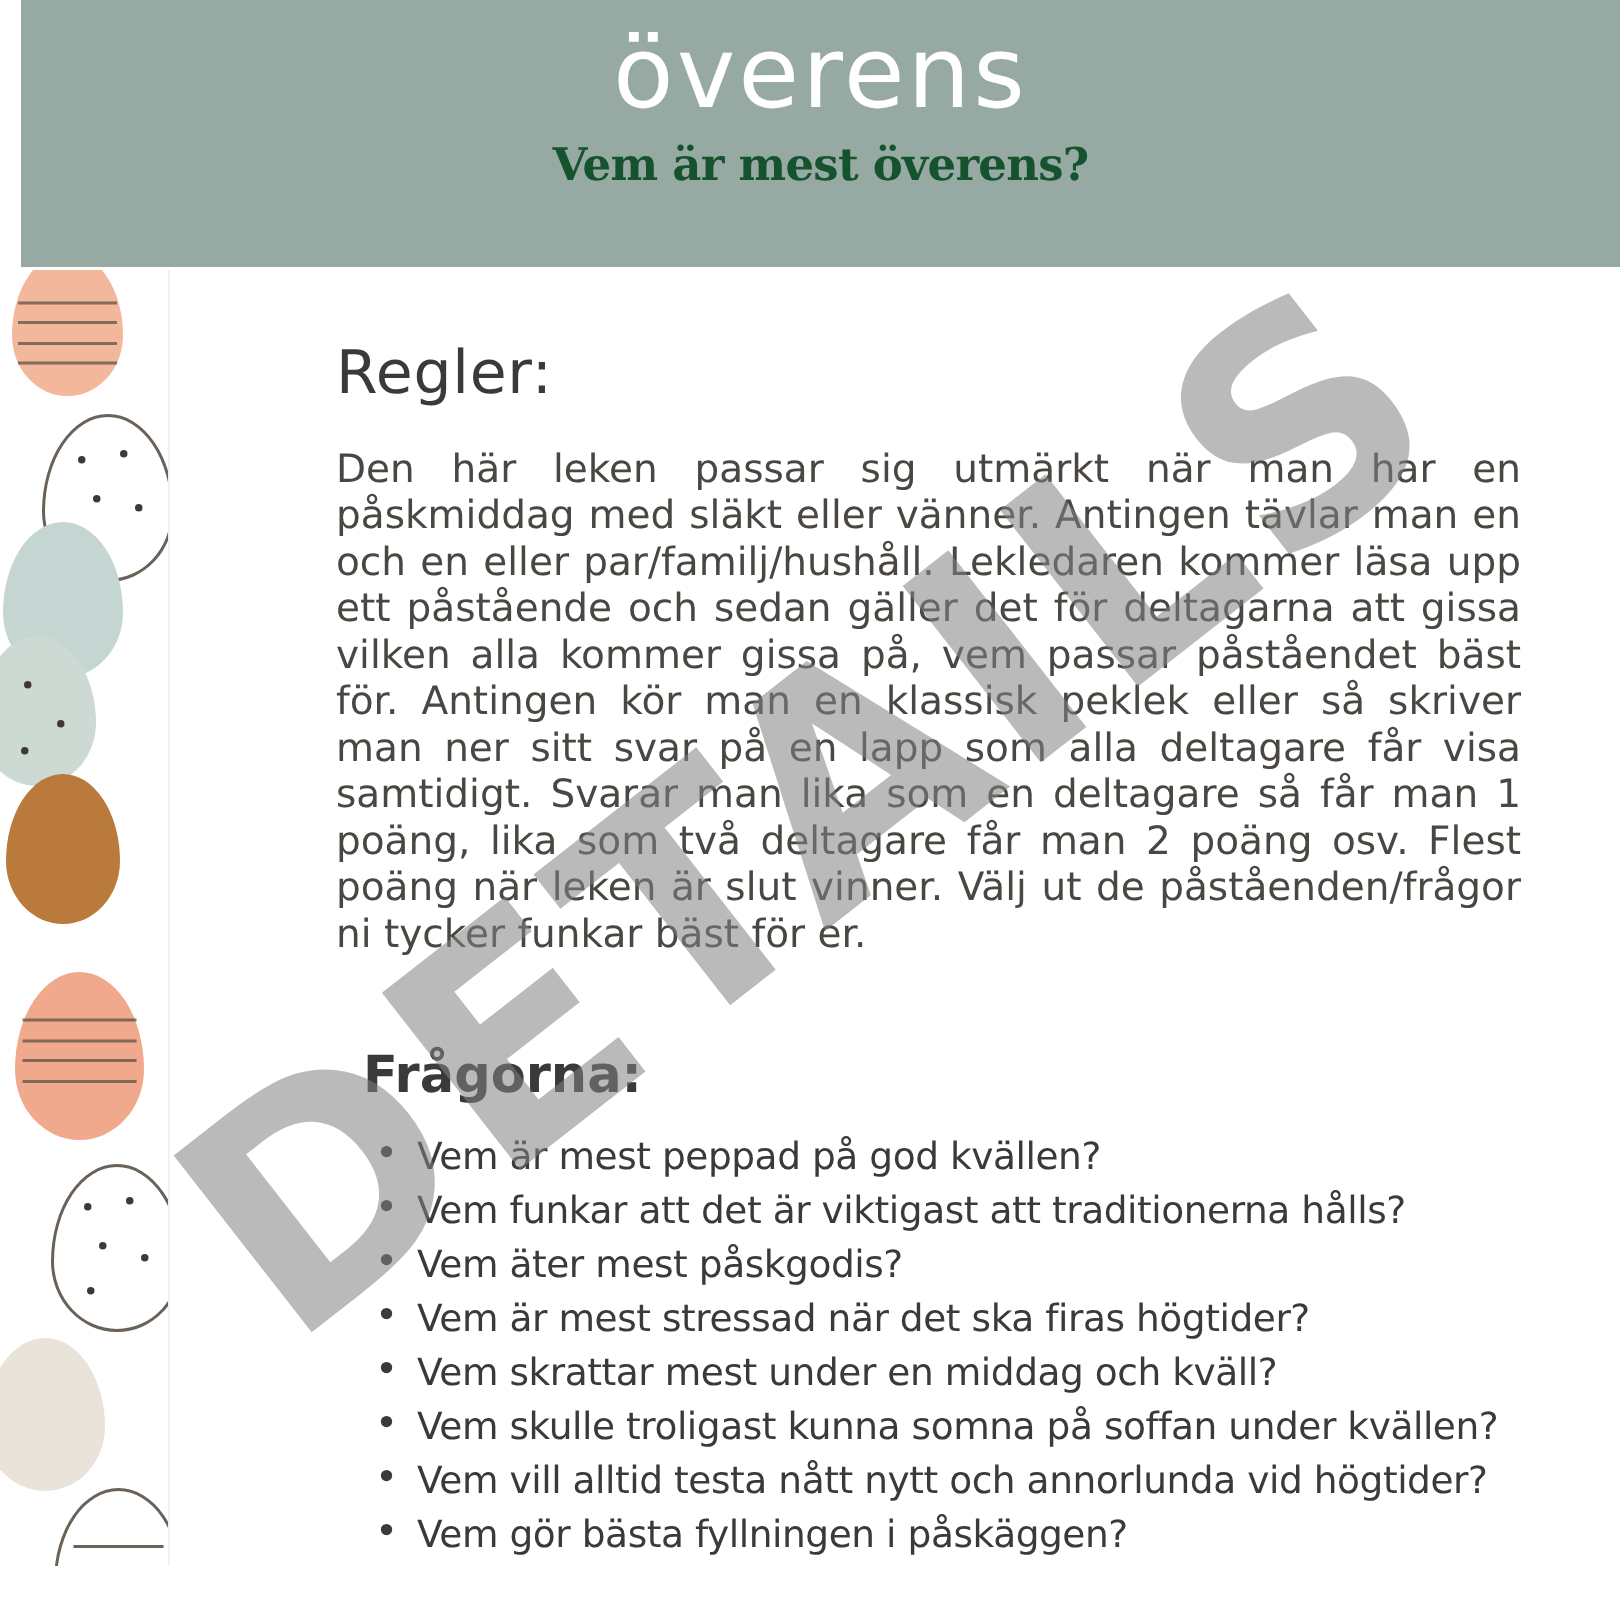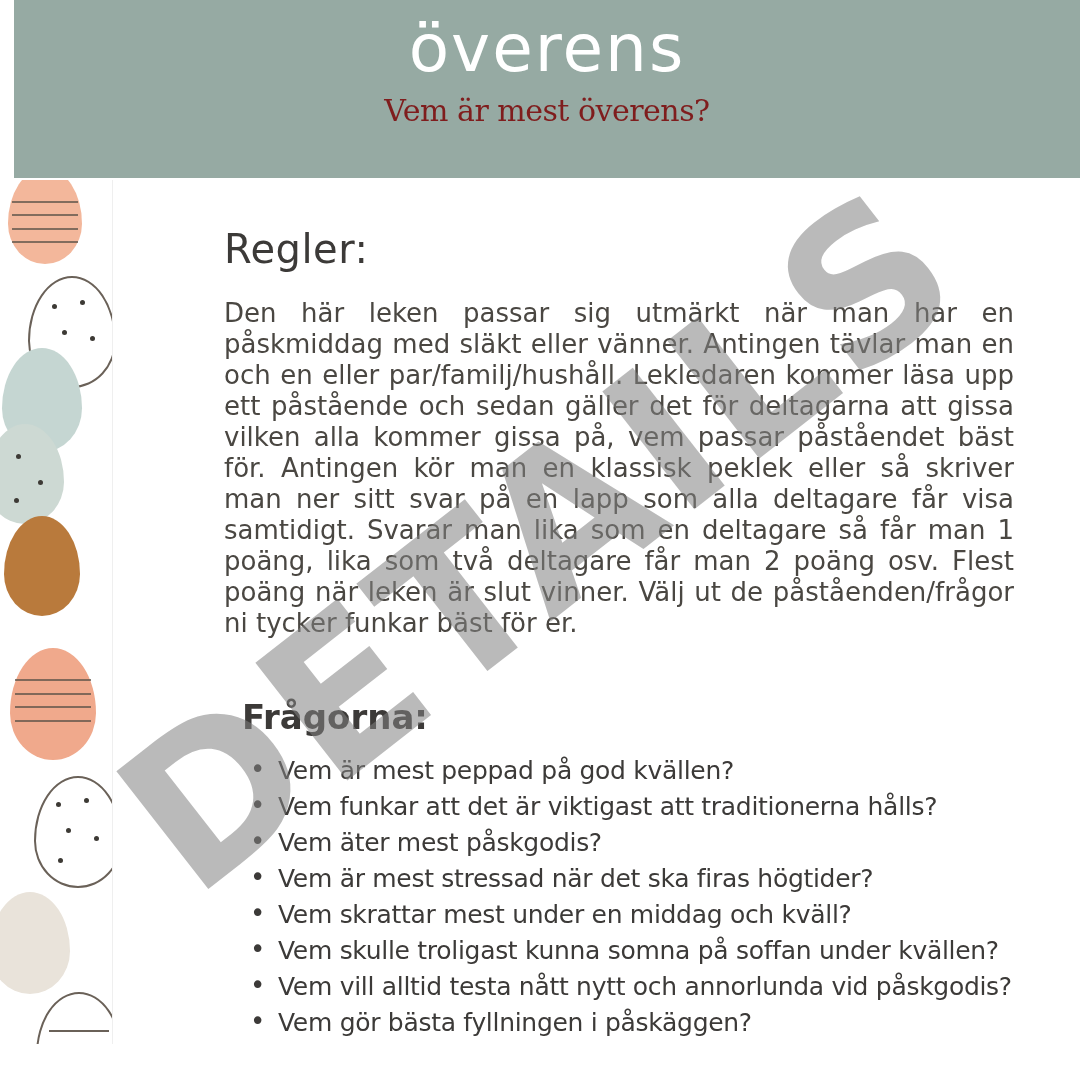--- a/index.html
+++ b/index.html
@@ -36,22 +36,22 @@
     letter-spacing: 2px;
     color: #ffffff;
     font-weight: 400;
     line-height: 1.05;
   }
   .header-subtitle {
     margin: 0;
     padding-top: 10px;
     font-family: "DejaVu Serif", serif;
     font-size: 30px;
-    color: #7f1d1d;
-    font-weight: 400;
+    color: #14532d;
+    font-weight: 700;
     letter-spacing: -0.5px;
   }
 
   
   .egg-strip {
     position: absolute;
     left: 0;
     top: 180px;
     width: 112px;
     height: 900px;
@@ -254,21 +254,21 @@
     <p class="rules-text">Den här leken passar sig utmärkt när man har en påskmiddag med släkt eller vänner. Antingen tävlar man en och en eller par/familj/hushåll. Lekledaren kommer läsa upp ett påstående och sedan gäller det för deltagarna att gissa vilken alla kommer gissa på, vem passar påståendet bäst för. Antingen kör man en klassisk peklek eller så skriver man ner sitt svar på en lapp som alla deltagare får visa samtidigt. Svarar man lika som en deltagare så får man 1 poäng, lika som två deltagare får man 2 poäng osv. Flest poäng när leken är slut vinner. Välj ut de påståenden/frågor ni tycker funkar bäst för er.</p>
 
     <h2 class="questions-heading">Frågorna:</h2>
     <ul class="questions">
       <li>Vem är mest peppad på god kvällen?</li>
       <li>Vem funkar att det är viktigast att traditionerna hålls?</li>
       <li>Vem äter mest påskgodis?</li>
       <li>Vem är mest stressad när det ska firas högtider?</li>
       <li>Vem skrattar mest under en middag och kväll?</li>
       <li>Vem skulle troligast kunna somna på soffan under kvällen?</li>
-      <li>Vem vill alltid testa nått nytt och annorlunda vid påskgodis?</li>
+      <li>Vem vill alltid testa nått nytt och annorlunda vid högtider?</li>
       <li>Vem gör bästa fyllningen i påskäggen?</li>
     </ul>
   </div>
 
   <div class="watermark">
     <span>DETAILS</span>
   </div>
 
 </div>
 

